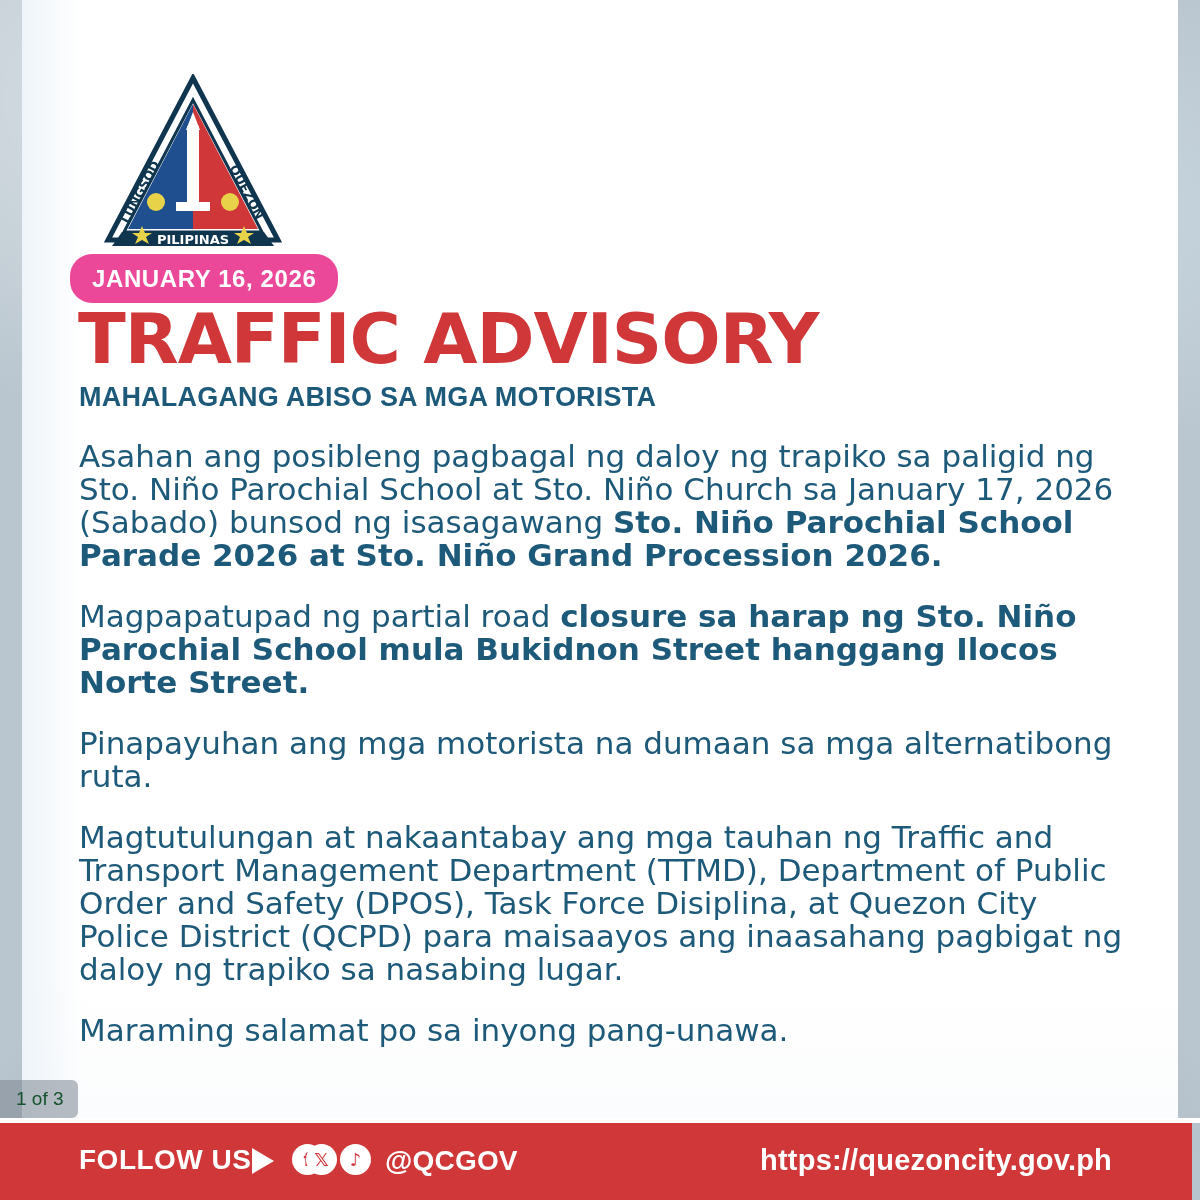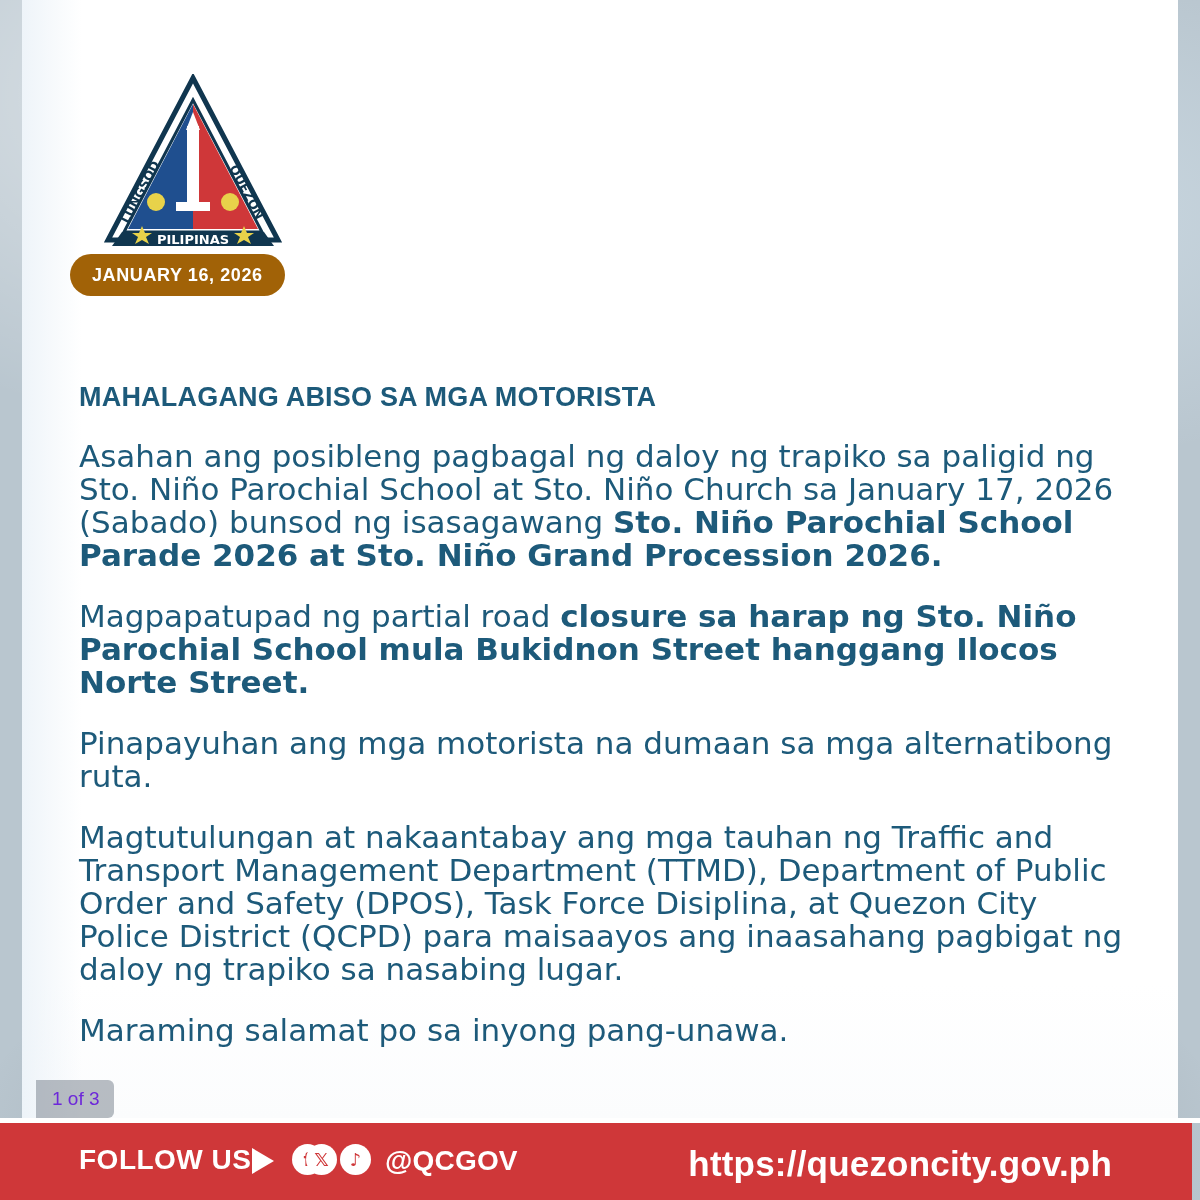--- a/index.html
+++ b/index.html
@@ -77,23 +77,23 @@
     left: 104px;
     top: 74px;
     width: 178px;
     height: 180px;
   }
 
   .date-badge {
     position: absolute;
     left: 70px;
     top: 254px;
-    background: #a16207;
-    color: #ffffff;
-    font-size: 18px;
+    background: #ec4899;
+    color: #ffffff;
+    font-size: 24px;
     font-weight: bold;
     letter-spacing: 0.6px;
     padding: 11px 22px 10px 22px;
     border-radius: 22px;
   }
 
   .title {
     position: absolute;
     left: 78px;
     top: 300px;
@@ -129,25 +129,24 @@
     margin: 0 0 28px 0;
   }
   .para:last-child { margin-bottom: 1px; }
   .para b { font-weight: bold; }
 
   .counter {
     position: absolute;
     left: 0;
     top: 1080px;
     background: rgba(125,135,145,0.55);
-    color: #6d28d9;
+    color: #14532d;
     font-size: 19px;
     padding: 8px 14px 8px 16px;
     border-radius: 0 6px 6px 0;
-    margin-left: 36px;
   }
 
   
   .footer {
     position: absolute;
     left: 0;
     top: 1118px;
     width: 1192px;
     height: 82px;
     background: #cf3739;
@@ -200,21 +199,21 @@
     font-size: 28px;
     font-weight: bold;
     letter-spacing: 0.2px;
     padding-left: 14px;
   }
   .website {
     position: absolute;
     right: 80px;
     top: 26px;
     color: #ffffff;
-    font-size: 35px;
+    font-size: 29px;
     font-weight: bold;
     letter-spacing: 0.2px;
   }
 </style>
 </head>
 <body>
 
 <div id="page">
 
   <div class="bg-photo"></div>
@@ -249,20 +248,21 @@
       <text x="40" y="120" font-family="DejaVu Sans, sans-serif" font-size="12.5" font-weight="bold" fill="#10364f" text-anchor="middle" transform="rotate(-62 40 120)">LUNGSOD</text>
       <text x="139" y="120" font-family="DejaVu Sans, sans-serif" font-size="12.5" font-weight="bold" fill="#10364f" text-anchor="middle" transform="rotate(62 139 120)">QUEZON</text>
 
       <polygon points="38,152 41,159 48,159 42,163 45,170 38,166 31,170 34,163 28,159 35,159" fill="#e8d24a"></polygon>
       <polygon points="140,152 143,159 150,159 144,163 147,170 140,166 133,170 136,163 130,159 137,159" fill="#e8d24a"></polygon>
     </svg>
   </div>
 
   <div class="date-badge">JANUARY 16, 2026</div>
 
+  <div class="title">TRAFFIC ADVISORY</div>
 
   <div class="subtitle">MAHALAGANG ABISO SA MGA MOTORISTA</div>
 
   <div class="body-wrap">
     <p class="para"><span>Asahan ang posibleng pagbagal ng daloy ng trapiko sa paligid ng Sto. Niño Parochial School at Sto. Niño Church sa January 17, 2026 (Sabado) bunsod ng isasagawang </span><b>Sto. Niño Parochial School Parade 2026 at Sto. Niño Grand Procession 2026.</b></p>
     <p class="para"><span>Magpapatupad ng partial road </span><b>closure sa harap ng Sto. Niño Parochial School mula Bukidnon Street hanggang Ilocos Norte Street.</b></p>
     <p class="para">Pinapayuhan ang mga motorista na dumaan sa mga alternatibong ruta.</p>
     <p class="para">Magtutulungan at nakaantabay ang mga tauhan ng Traffic and Transport Management Department (TTMD), Department of Public Order and Safety (DPOS), Task Force Disiplina, at Quezon City Police District (QCPD) para maisaayos ang inaasahang pagbigat ng daloy ng trapiko sa nasabing lugar.</p>
     <p class="para">Maraming salamat po sa inyong pang-unawa.</p>
   </div>

